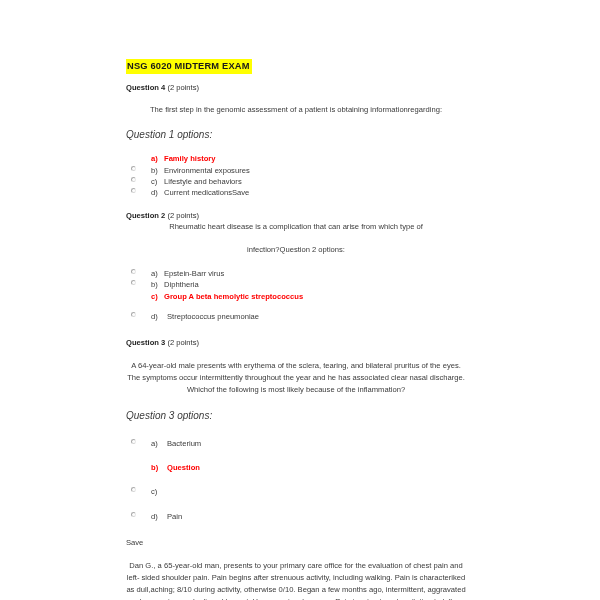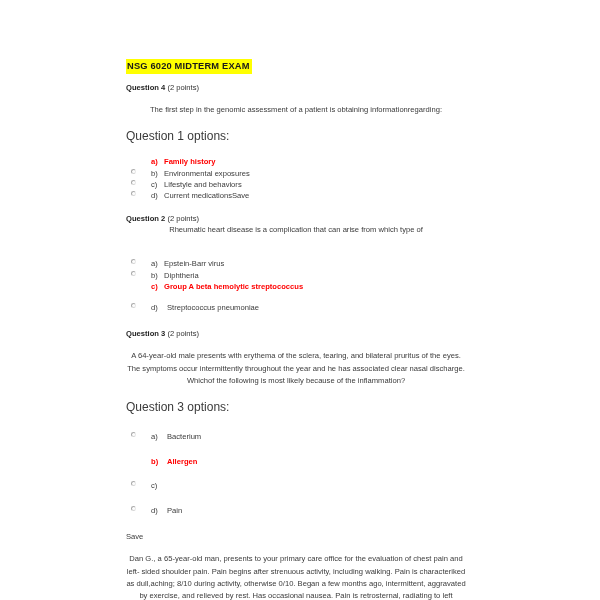--- a/index.html
+++ b/index.html
@@ -65,24 +65,25 @@
     font-size: 7.6px;
     line-height: 1.62;
     margin: 0;
     color: #3a3a3a;
     text-align: center;
   }
   .spacer-md { height: 11px; }
   .spacer-lg { height: 15px; }
 
   .options-label {
-    font-size: 12px;
+    font-size: 10px;
     line-height: 1.5;
     margin: 0;
     color: #3a3a3a;
+    font-style: italic;
   }
 
   
   .opt-list {
     margin: 0;
     padding: 0;
     list-style: none;
   }
   .opt-row {
     display: flex;
@@ -212,20 +213,21 @@
     <div>
       <p class="q-head">
         <span class="q-label">Question 2</span>
         <span class="q-points">(2 points)</span>
       </p>
 
       <p class="q-body">Rheumatic heart disease is a complication that can arise from which type of</p>
 
       <div class="spacer-md"></div>
 
+      <p class="q-body">infection?Question 2 options:</p>
 
       <div class="spacer-md"></div>
 
       <ul class="opt-list">
         <li class="opt-row tight">
           <span class="radio-slot">
               <i class="radio"></i>
             </span>
           <span class="opt-letter">a)</span>
           <span class="opt-text">Epstein-Barr virus</span>
@@ -279,21 +281,21 @@
               <i class="radio"></i>
             </span>
           <span class="opt-letter wide">a)</span>
           <span class="opt-text">Bacterium</span>
         </li>
         <li class="opt-row loose correct">
           <span class="radio-slot empty">
               <i class="radio"></i>
             </span>
           <span class="opt-letter wide">b)</span>
-          <span class="opt-text">Allergen</span>
+          <span class="opt-text">Question</span>
         </li>
         <li class="opt-row loose">
           <span class="radio-slot">
               <i class="radio"></i>
             </span>
           <span class="opt-letter wide">c)</span>
         </li>
         <li class="opt-row">
           <span class="radio-slot">
               <i class="radio"></i>

